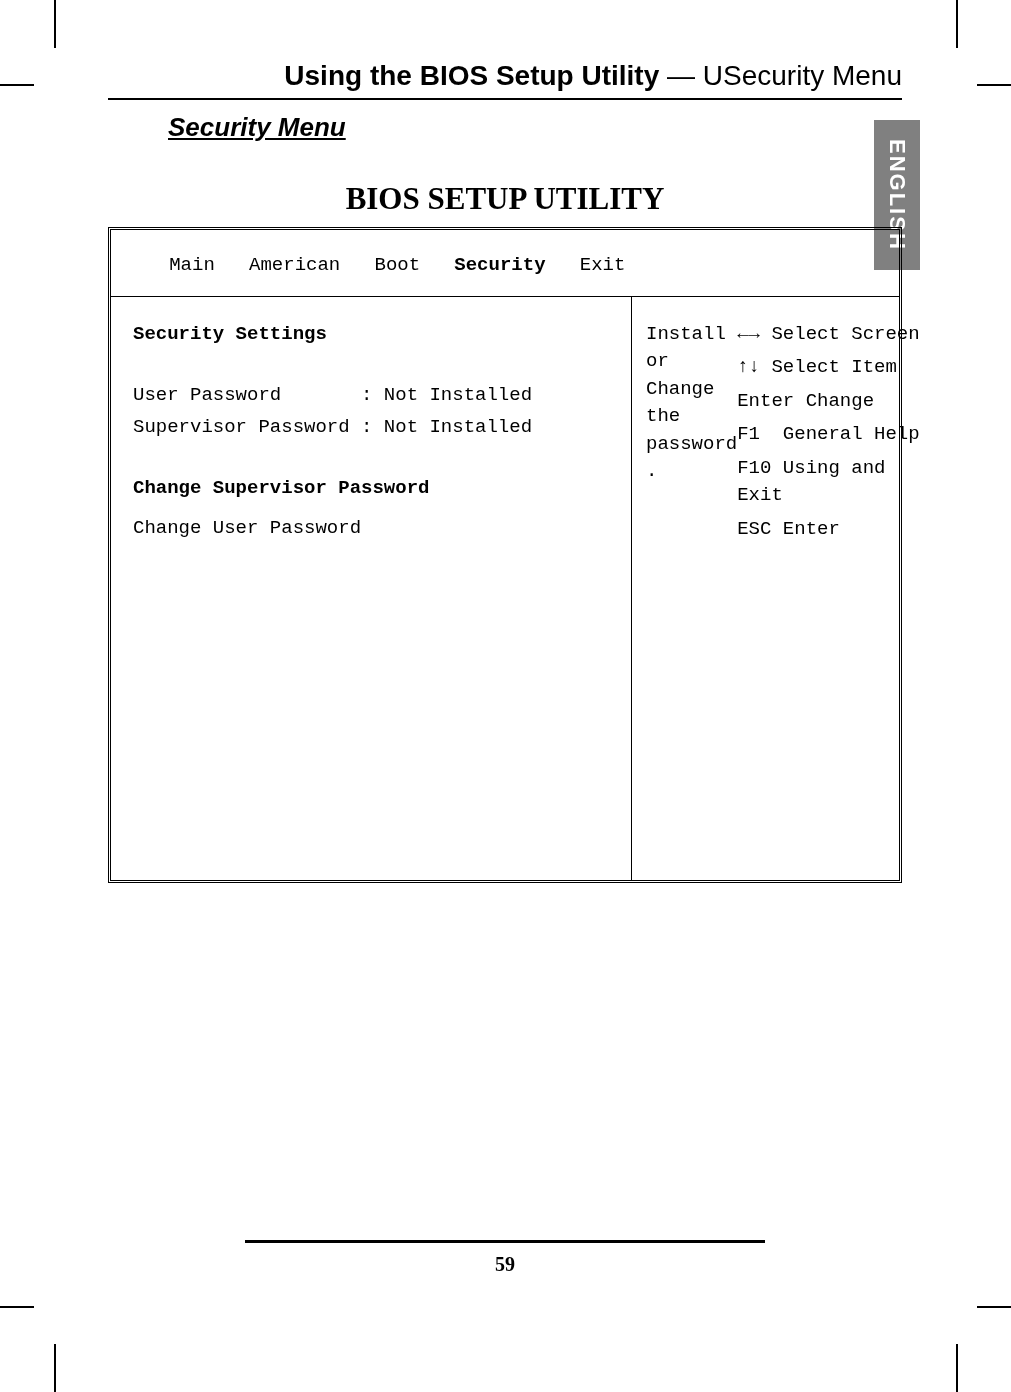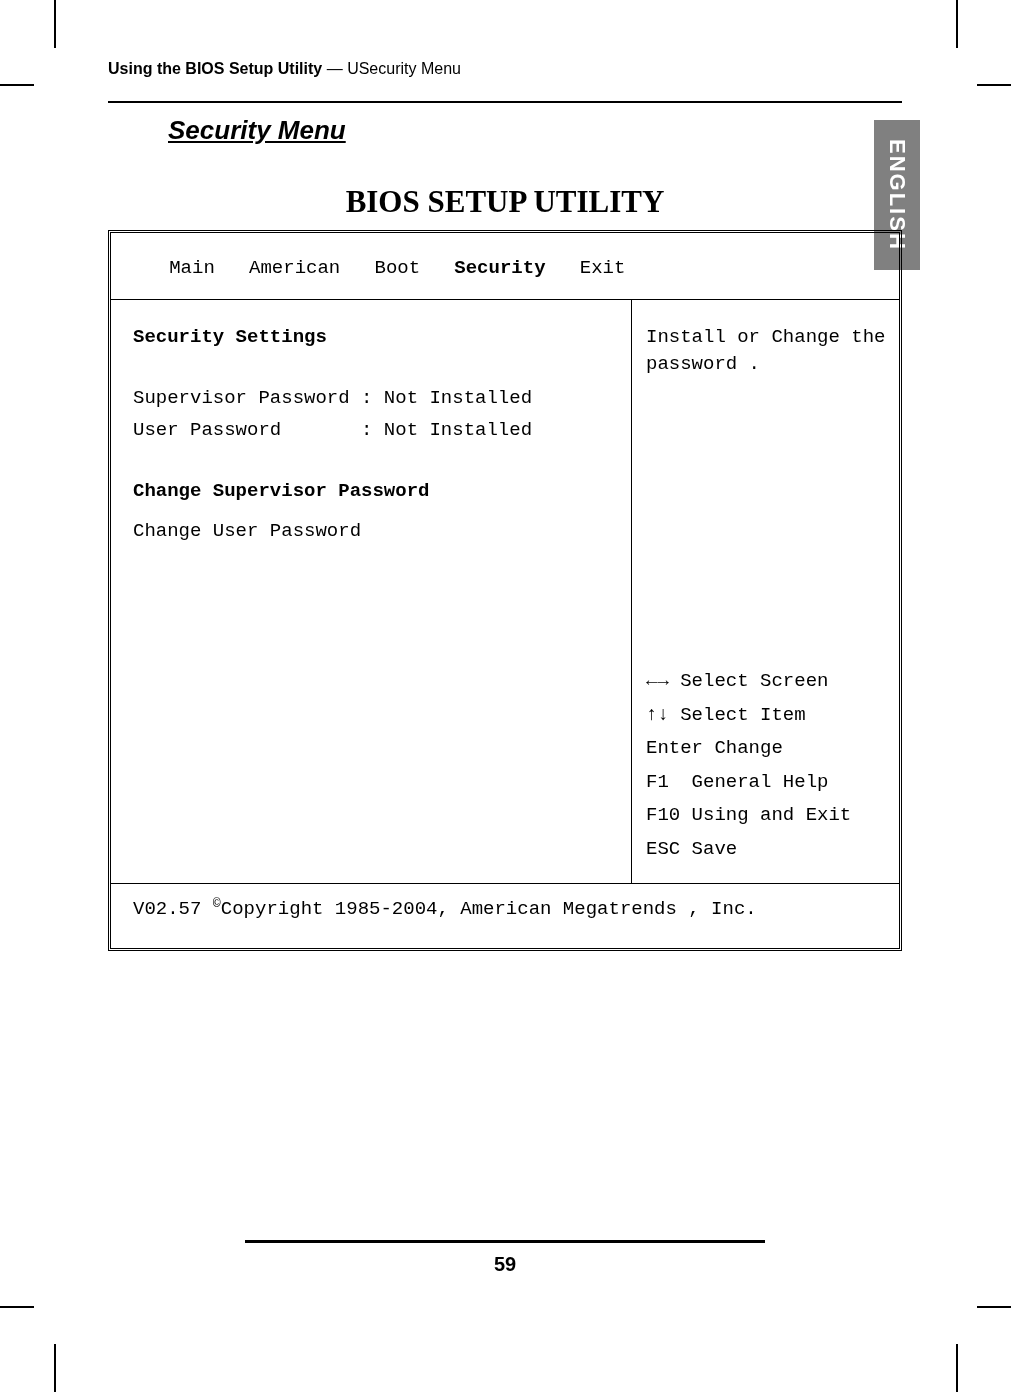--- a/index.html
+++ b/index.html
@@ -16,24 +16,24 @@
   .crop-br-h { position: absolute; right: 0;    bottom: 84px; width: 34px; height: 2px; background: #000; }
 
   .page {
     position: absolute;
     left: 108px;
     top: 60px;
     width: 794px;
   }
 
   .running-head {
-    text-align: left;
+    text-align: right;
     font-family: Arial, Helvetica, sans-serif;
-    font-size: 16px;
-    padding-bottom: 23px;
+    font-size: 28px;
+    padding-bottom: 6px;
     border-bottom: 2.5px solid #000;
   }
   .running-head .strong { font-weight: bold; }
 
   .section-title {
     margin-top: 12px;
     font-family: Liberation Sans, sans-serif;
     font-size: 26px;
     font-weight: bold;
     font-style: italic;
@@ -91,21 +91,21 @@
   }
   .bios-left {
     flex: 1 1 auto;
     padding: 24px 16px 24px 22px;
   }
   .bios-right {
     width: 268px;
     border-left: 1.5px solid #000;
     padding: 24px 8px 14px 14px;
     display: flex;
-    flex-direction: column;
+    flex-direction: row;
     justify-content: space-between;
   }
   .mono-b { font-weight: bold; }
   .bios-left .row { margin-bottom: 4px; }
   .bios-left .gap-lg { height: 30px; }
   .bios-left .gap-sm { height: 8px; }
 
   .help-keys div { margin-bottom: 6px; }
 
   .bios-footer {
@@ -121,21 +121,21 @@
     width: 794px;
   }
   .page-footer .rule {
     width: 520px;
     height: 3px;
     background: #000;
     margin: 0 auto 10px auto;
   }
   .page-footer .num {
     text-align: center;
-    font-family: Liberation Sans, sans-serif;
+    font-family: Liberation Serif, serif;
     font-weight: bold;
     font-size: 20px;
   }
 </style>
 </head>
 <body>
 
 <div class="crop-tl-v"></div>
 <div class="crop-tl-h"></div>
 <div class="crop-tr-v"></div>
@@ -160,45 +160,42 @@
   <div class="bios-title">BIOS SETUP UTILITY</div>
 
   <div class="bios-box">
 
     <div class="bios-menubar">   <span>Main</span>   <span>American</span>   <span>Boot</span>   <span class="sel">Security</span>   <span>Exit</span></div>
 
     <div class="bios-body">
       <div class="bios-left">
         <div class="row mono-b">Security Settings</div>
         <div class="gap-lg"></div>
+        <div class="row" style="white-space:pre;">User Password       : Not Installed</div>
         <div class="row" style="white-space:pre;">Supervisor Password : Not Installed</div>
-        <div class="row" style="white-space:pre;">User Password       : Not Installed</div>
         <div class="gap-lg"></div>
         <div class="row mono-b">Change Supervisor Password</div>
         <div class="gap-sm"></div>
         <div class="row">Change User Password</div>
         <div style="height:310px;"></div>
       </div>
 
       <div class="bios-right">
         <div>Install or Change the password .</div>
         <div class="help-keys">
           <div>←→ Select Screen</div>
           <div>↑↓ Select Item</div>
           <div>Enter Change</div>
           <div style="white-space:pre;">F1  General Help</div>
           <div>F10 Using and Exit</div>
-          <div>ESC Save</div>
+          <div>ESC Enter</div>
         </div>
       </div>
     </div>
 
-    <div class="bios-footer">
-      <span>V02.57 </span><span class="sup">©</span><span>Copyright 1985-2004, American Megatrends , Inc.</span>
-    </div>
   </div>
 
 </div>
 
 <div class="page-footer">
   <div class="rule"></div>
   <div class="num">59</div>
 </div>
 
 </body></html>

